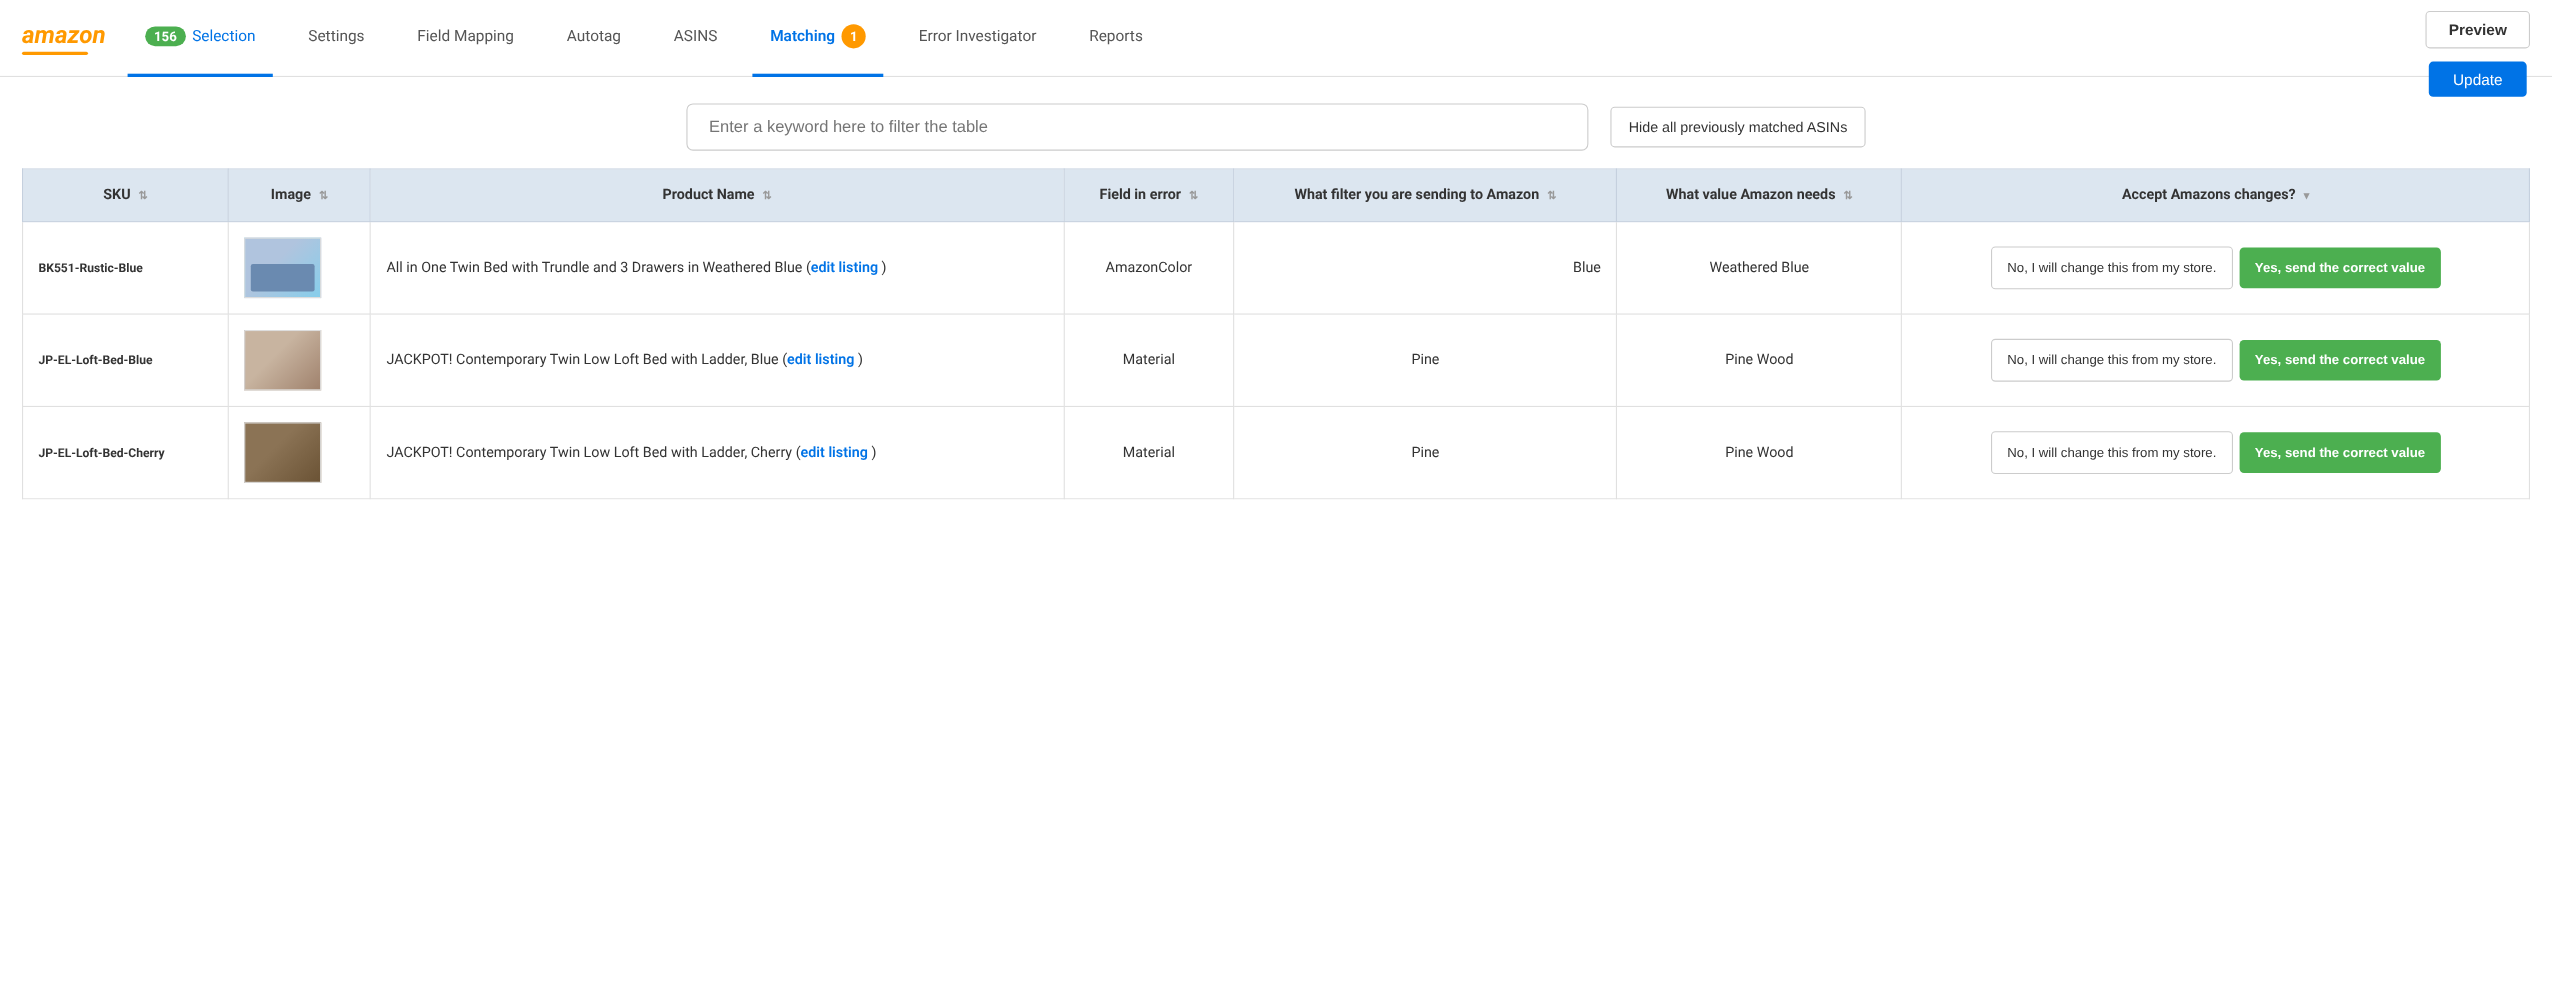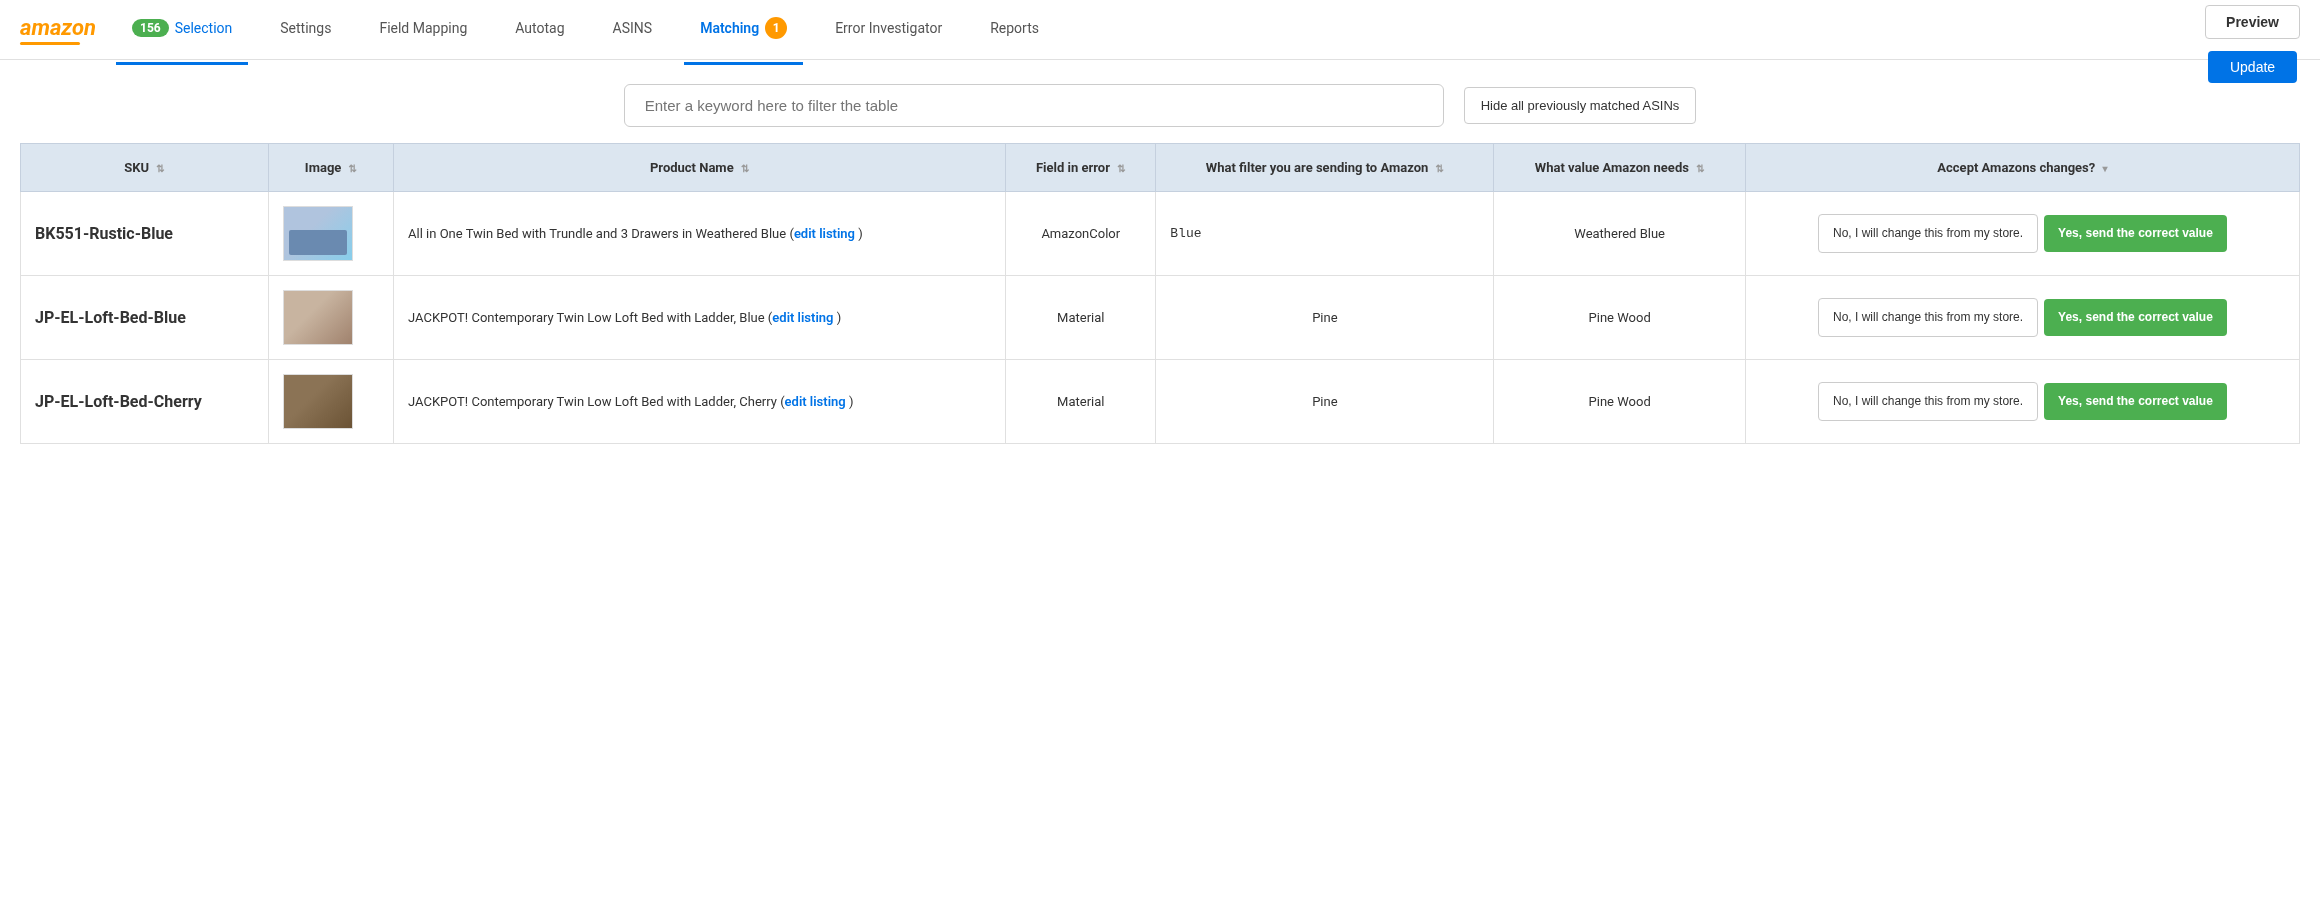--- a/index.html
+++ b/index.html
@@ -4,21 +4,21 @@
   <style>
     * { box-sizing: border-box; margin: 0; padding: 0; }
     body { font-family: -apple-system, BlinkMacSystemFont, 'Segoe UI', Roboto, sans-serif; background: #fff; font-size: 14px; color: #333; }
 
     
     .top-nav {
       display: flex;
       align-items: center;
       padding: 0 20px;
       border-bottom: 1px solid #e0e0e0;
-      height: 60px;
+      height: 70px;
       position: relative;
     }
     .logo-area {
       display: flex;
       align-items: center;
       margin-right: 20px;
     }
     .logo-text {
       font-size: 22px;
       font-weight: 700;
@@ -180,21 +180,21 @@
       border-bottom: 1px solid #ddd;
     }
     tbody td {
       padding: 14px;
       border: 1px solid #e0e0e0;
       vertical-align: middle;
       font-size: 13px;
     }
     .sku-cell {
       font-weight: 700;
-      font-size: 16px;
+      font-size: 11px;
       white-space: nowrap;
       margin-top: 27px;
     }
     .image-cell {
       text-align: center;
     }
     .product-name-cell {
       font-size: 13px;
       line-height: 1.5;
     }
@@ -369,21 +369,21 @@
       <tr>
         <td class="sku-cell">BK551-Rustic-Blue</td>
         <td class="image-cell">
           <div class="img-placeholder img-bed1"></div>
         </td>
         <td class="product-name-cell">
           <span>All in One Twin Bed with Trundle and 3 Drawers in Weathered Blue</span>
           <span> (</span><a class="edit-link">edit listing</a><span> )</span>
         </td>
         <td style="text-align:center;">AmazonColor</td>
-        <td style="text-align:left;font-family:Liberation Mono, monospace;">Blue</td>
+        <td style="text-align:right;">Blue</td>
         <td style="text-align:center;">Weathered Blue</td>
         <td class="action-cell">
           <div class="action-buttons">
             <button class="btn-no-change">No, I will change this from my store.</button>
             <button class="btn-yes-send">Yes, send the correct value</button>
           </div>
         </td>
       </tr>
 
       <tr>

